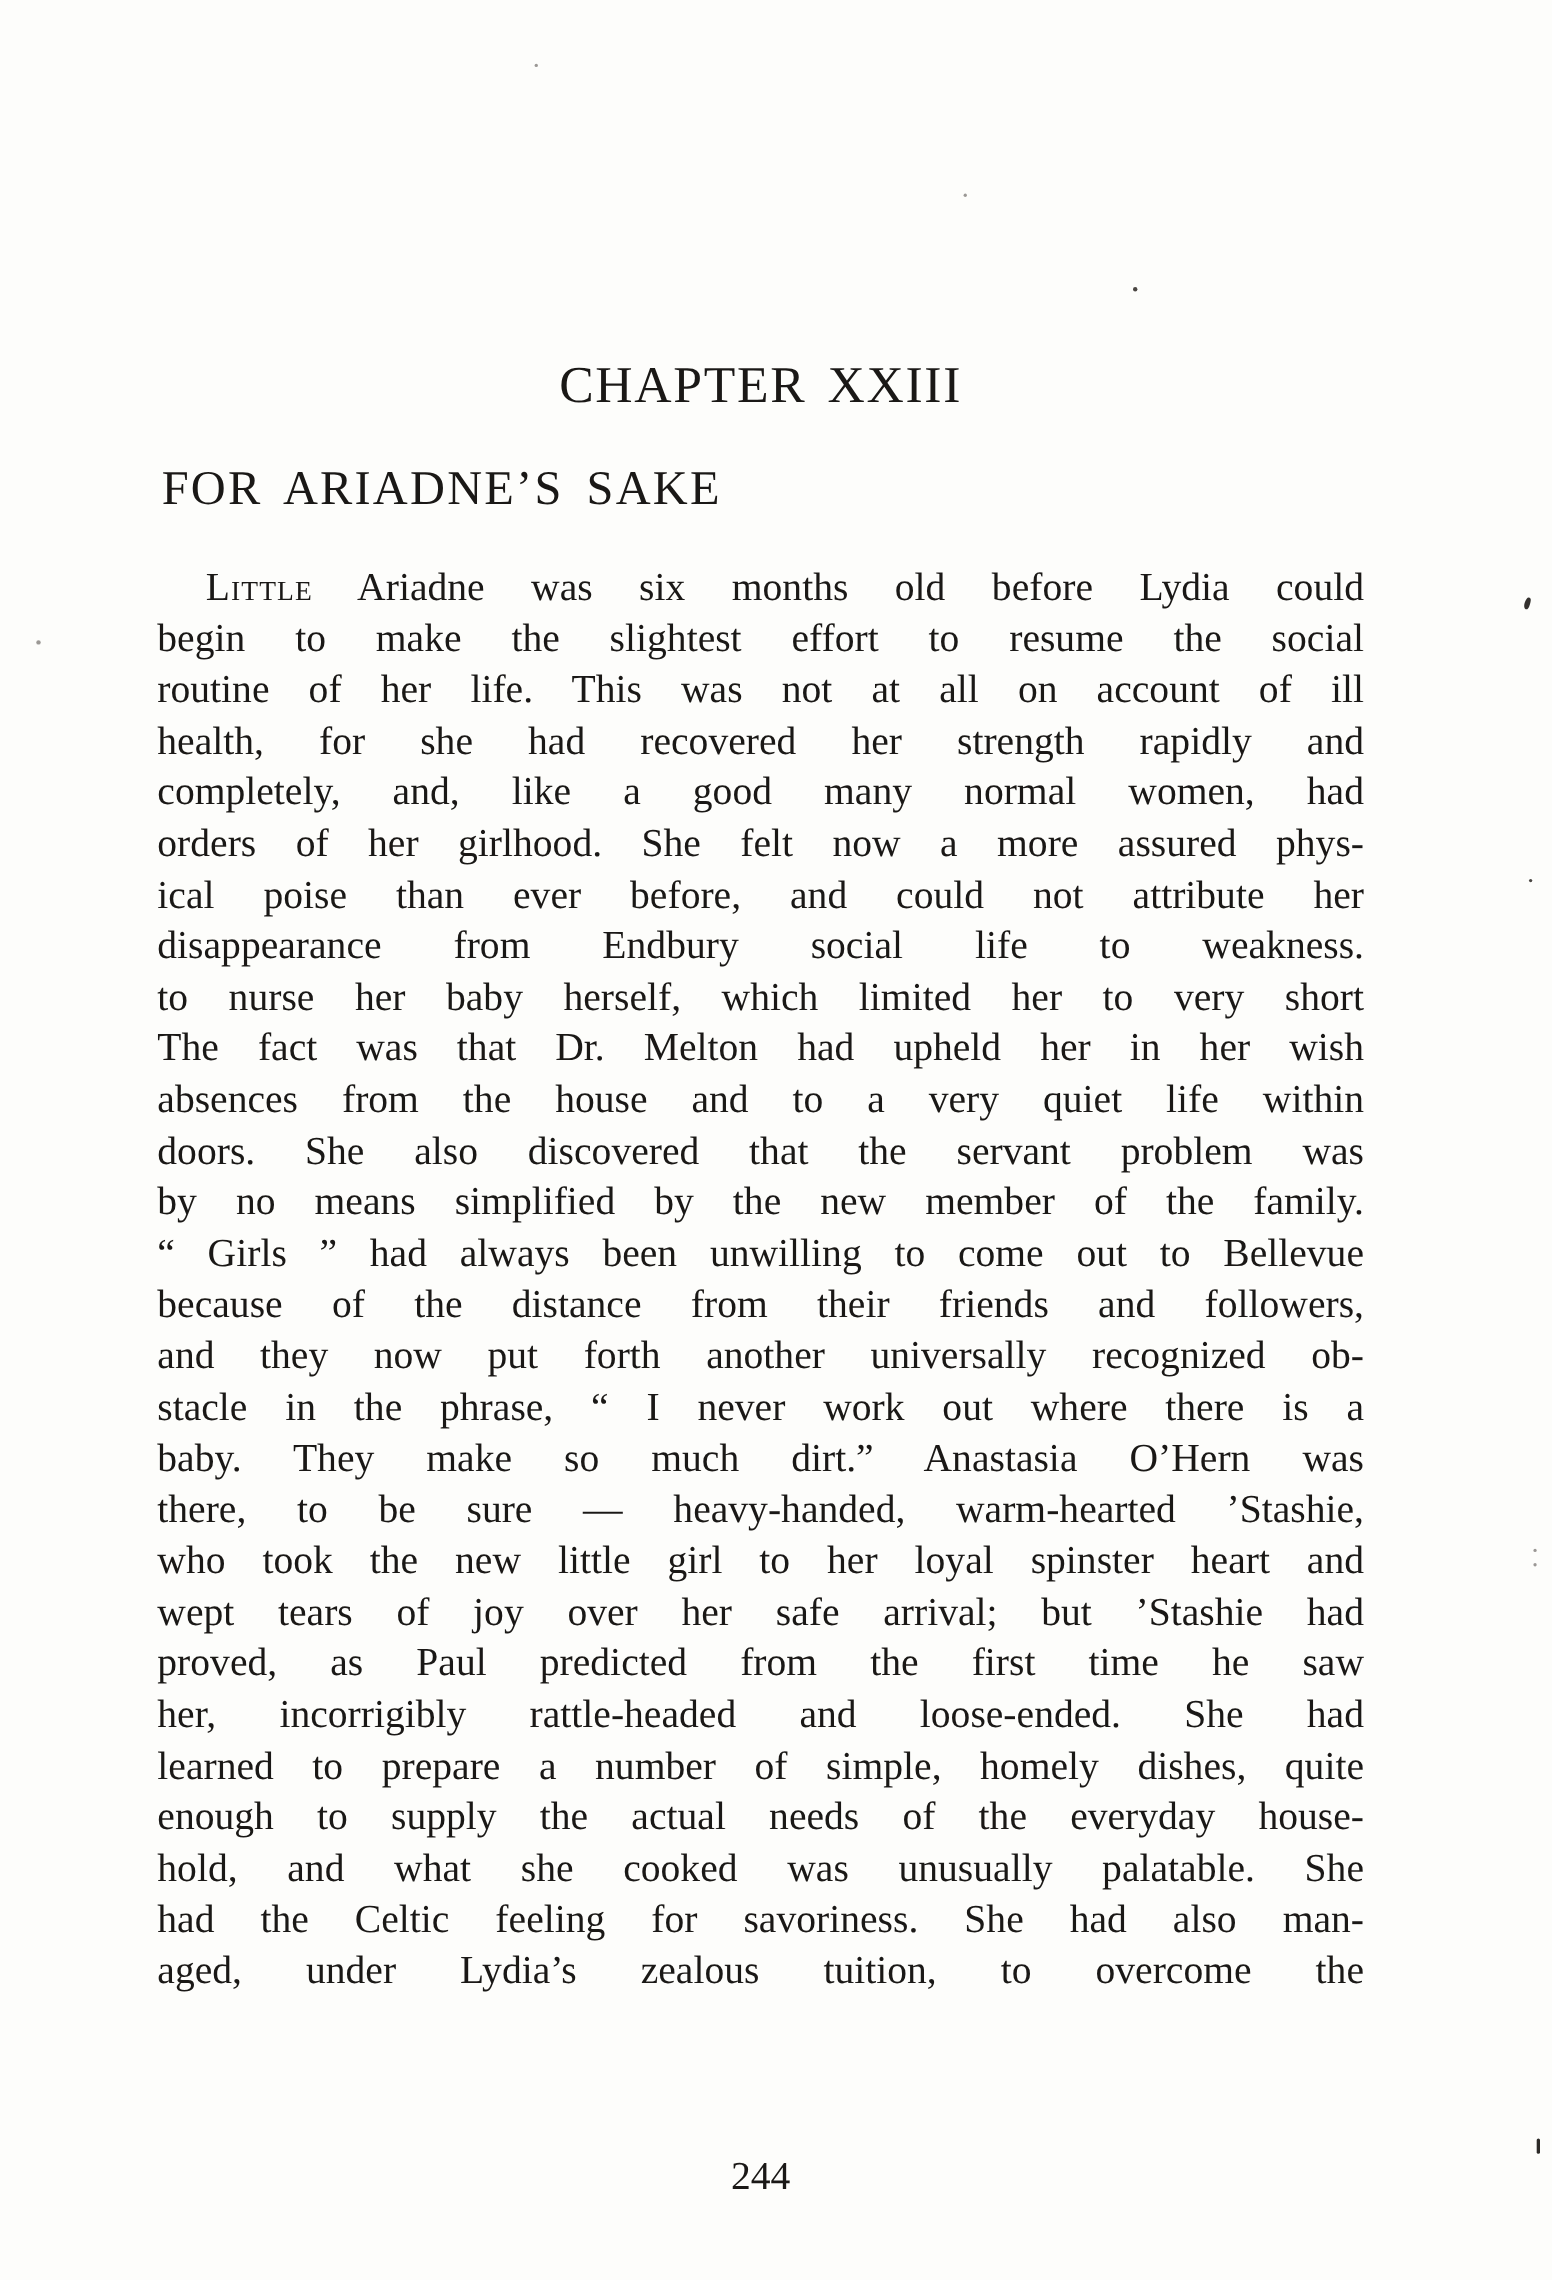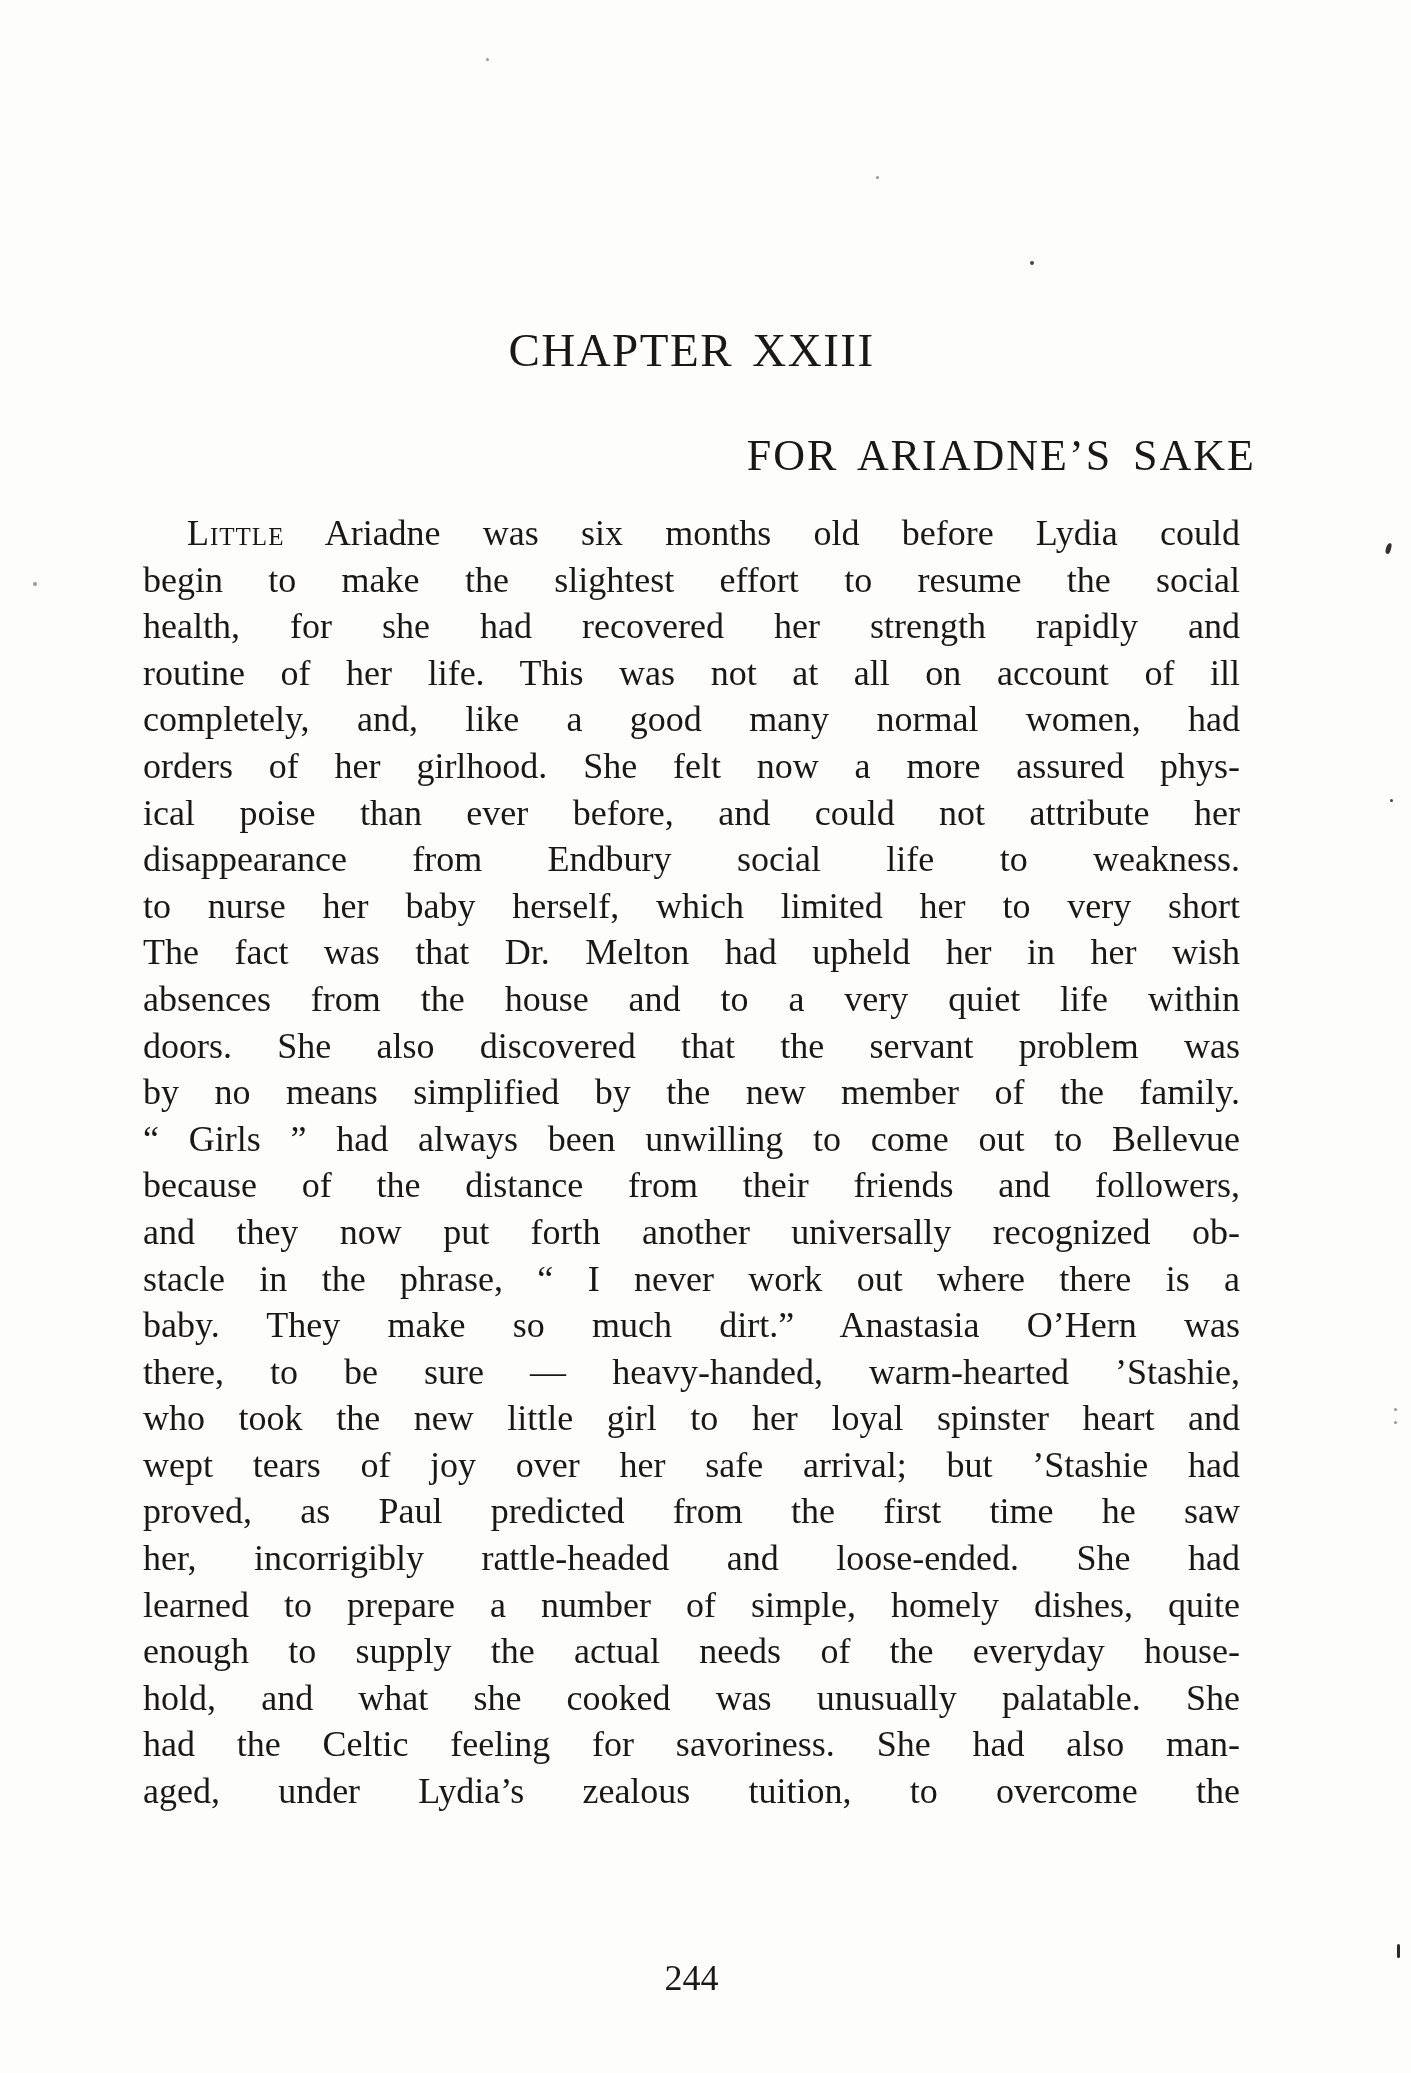--- a/index.html
+++ b/index.html
@@ -29,27 +29,27 @@
     letter-spacing: 1.5px;
     word-spacing: 6px;
     font-weight: normal;
     margin: 0;
   }
   .chapter-subheading {
     position: absolute;
     left: 143px;
     top: 418px;
     width: 1097px;
-    text-align: right;
+    text-align: left;
     font-size: 44px;
     line-height: 1;
     letter-spacing: 2px;
     word-spacing: 8px;
     font-weight: normal;
-    margin: 16px;
+    margin: 4px;
   }
   .para {
     position: absolute;
     left: 143px;
     top: 510px;
     width: 1097px;
     font-size: 36px;
     line-height: 46.6px;
     word-spacing: 2px;
   }
@@ -101,22 +101,22 @@
 <div class="page">
 
   <h1 class="chapter-heading">CHAPTER XXIII</h1>
 
   <h2 class="chapter-subheading">FOR ARIADNE’S SAKE</h2>
 
   <div class="para">
     <div class="line first"><span class="smallcaps">Little</span> <span>Ariadne was six months old before Lydia could</span></div>
 
   <div class="line">begin to make the slightest effort to resume the social</div>
+      <div class="line">routine of her life. This was not at all on account of ill</div>
       <div class="line">health, for she had recovered her strength rapidly and</div>
-      <div class="line">routine of her life. This was not at all on account of ill</div>
       <div class="line">completely, and, like a good many normal women, had</div>
       <div class="line">orders of her girlhood. She felt now a more assured phys-</div>
       <div class="line">ical poise than ever before, and could not attribute her</div>
       <div class="line">disappearance from Endbury social life to weakness.</div>
       <div class="line">to nurse her baby herself, which limited her to very short</div>
       <div class="line">The fact was that Dr. Melton had upheld her in her wish</div>
       <div class="line">absences from the house and to a very quiet life within</div>
       <div class="line">doors. She also discovered that the servant problem was</div>
       <div class="line">by no means simplified by the new member of the family.</div>
       <div class="line">“ Girls ” had always been unwilling to come out to Bellevue</div>

